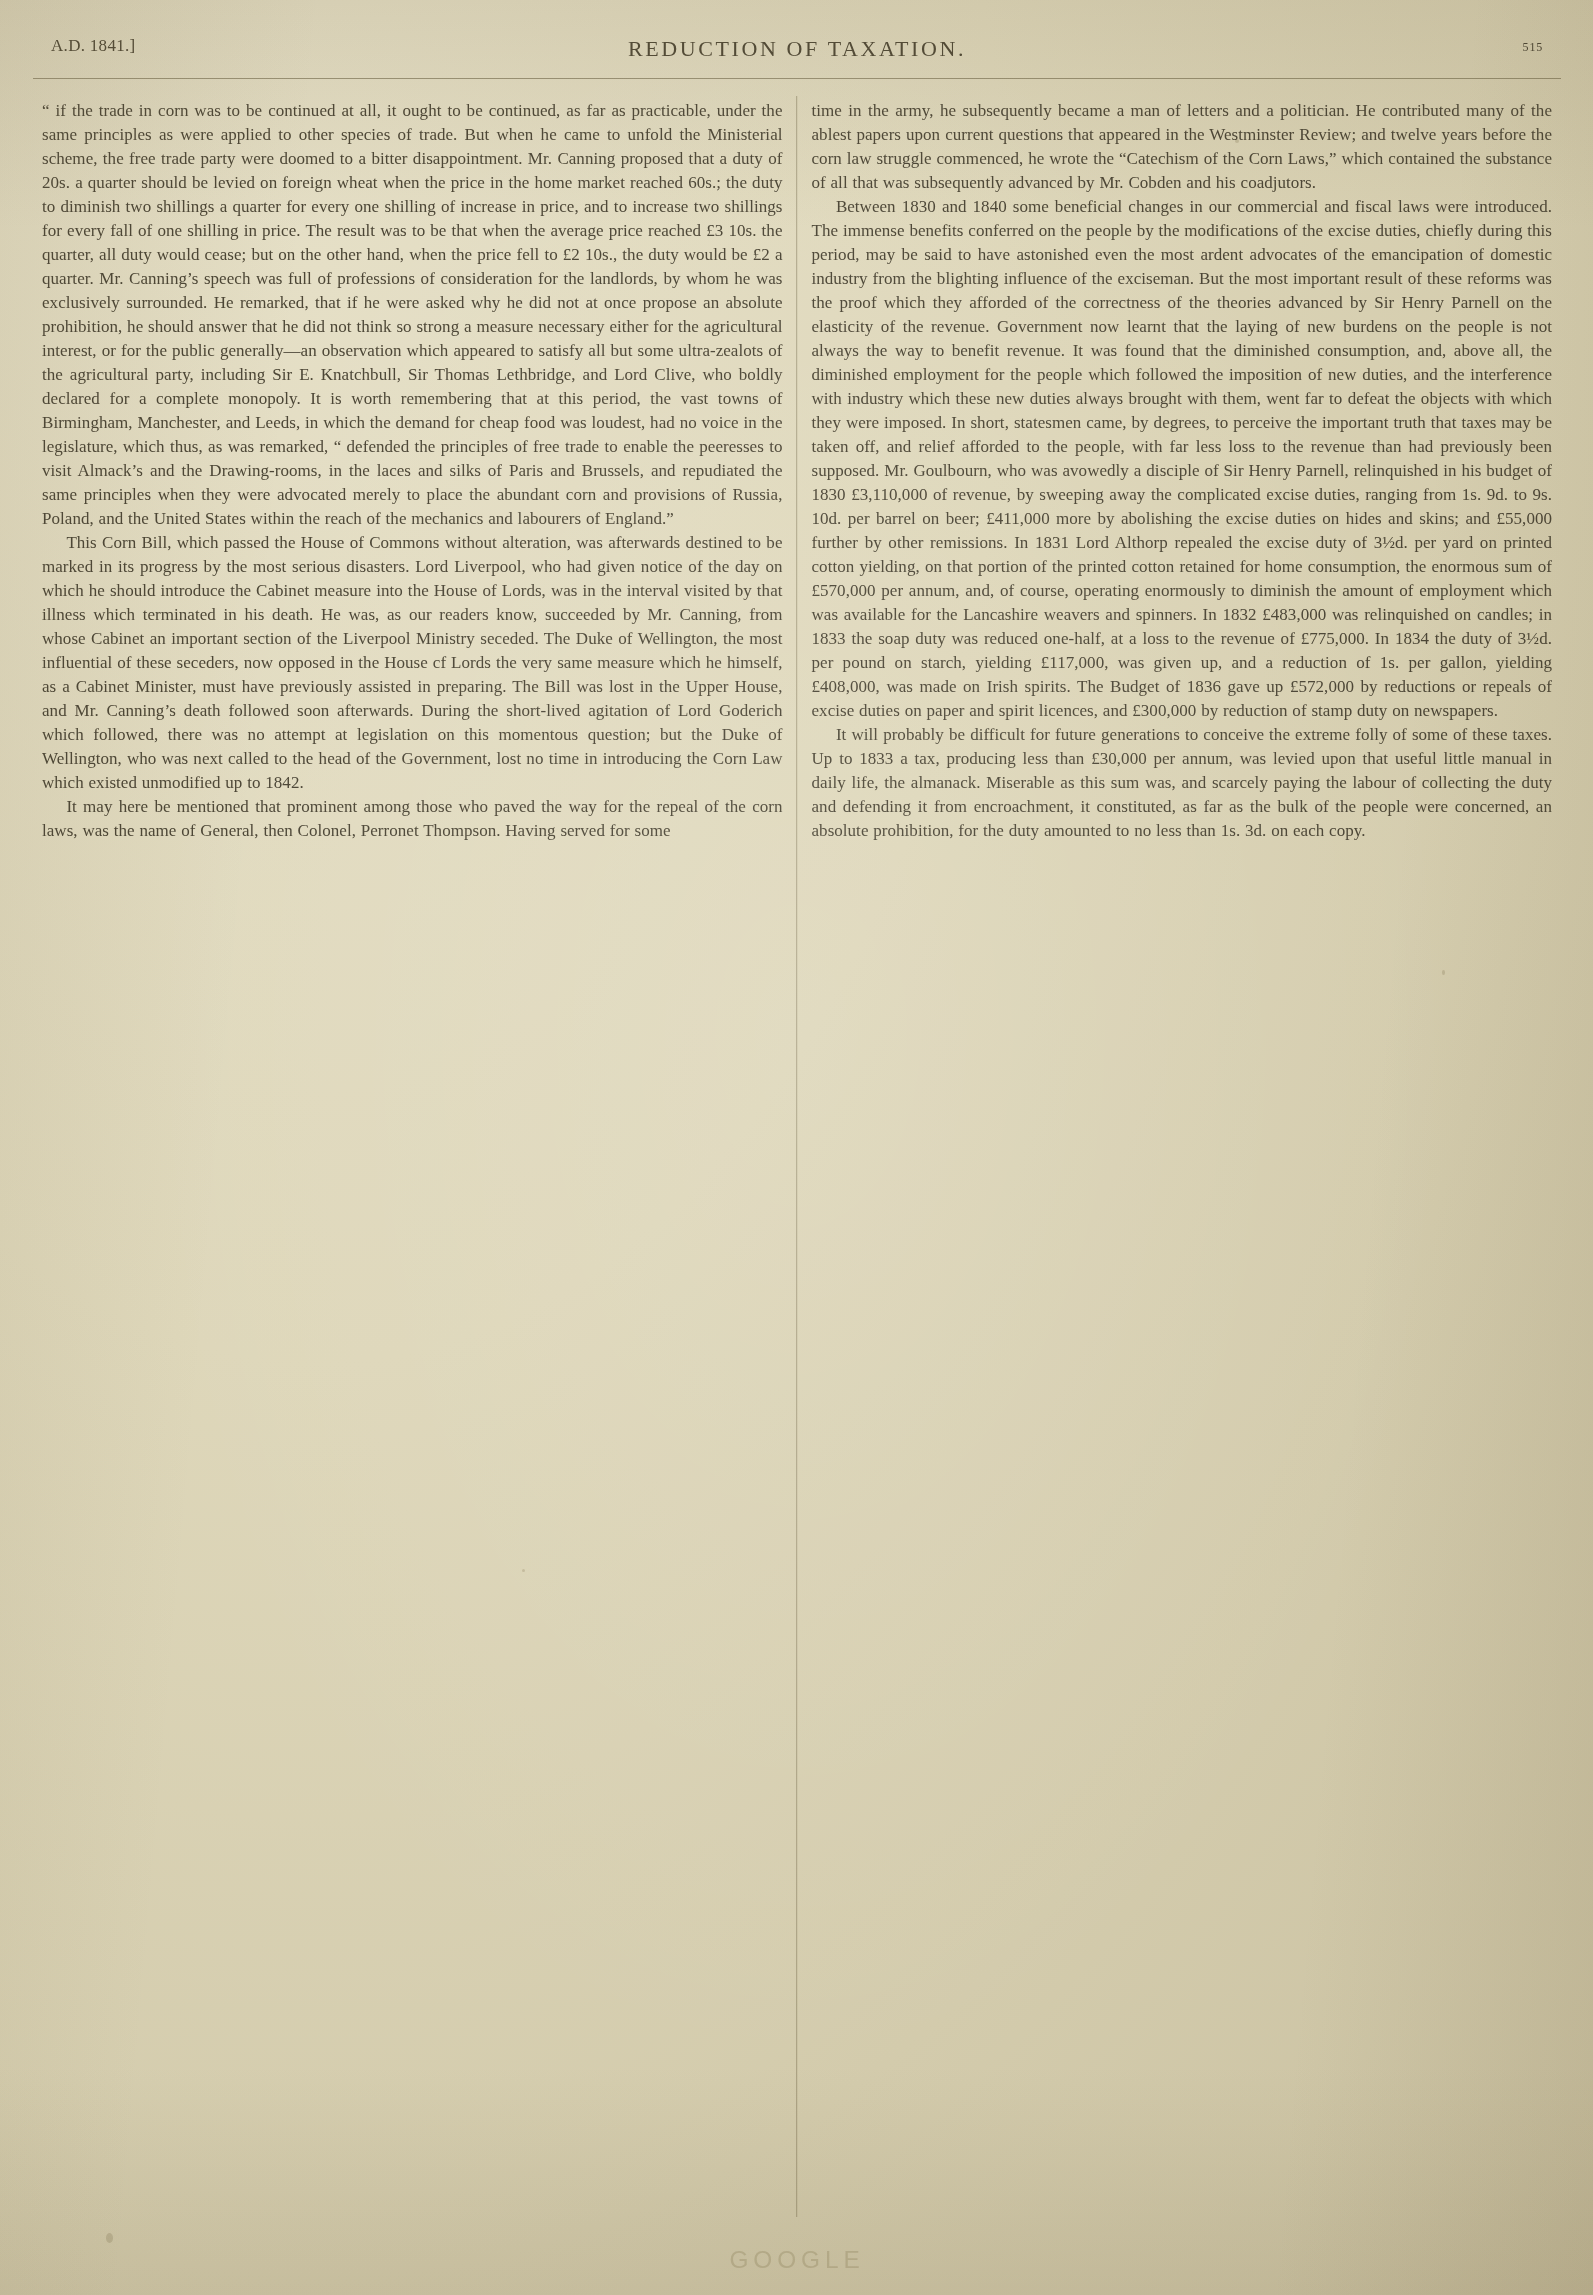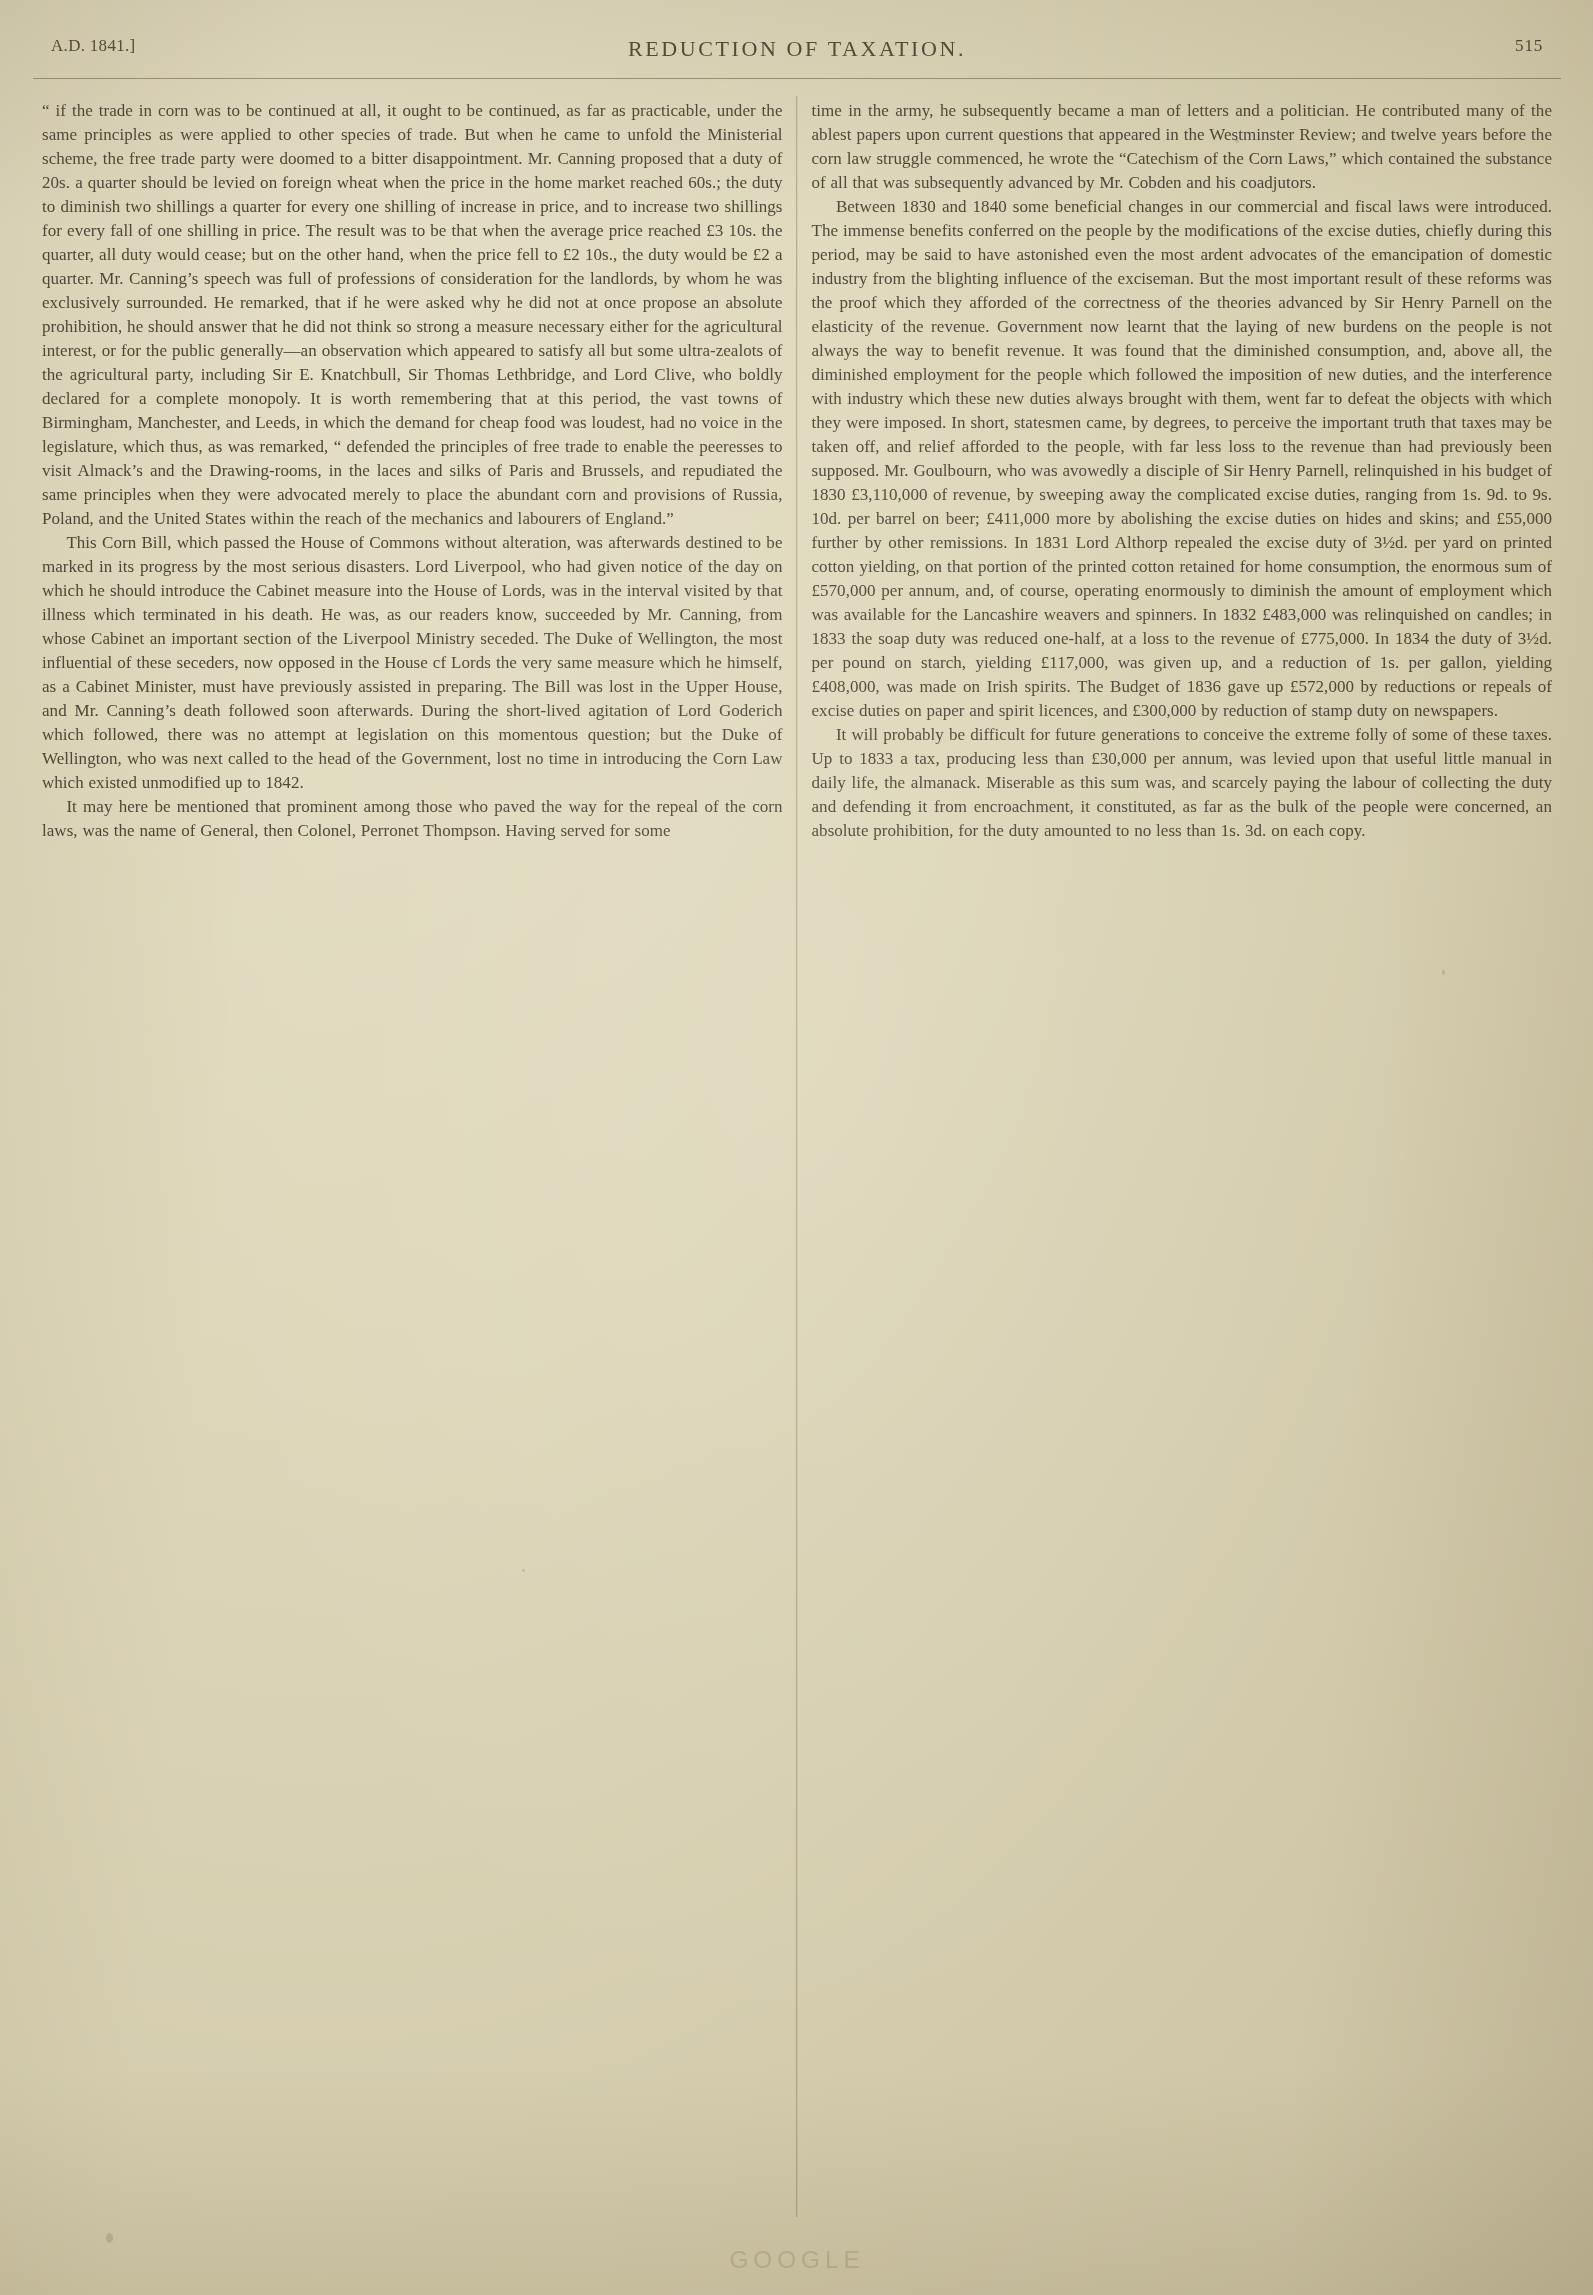--- a/index.html
+++ b/index.html
@@ -57,21 +57,21 @@
   }
   .header-title {
     position: absolute;
     left: 0; right: 0;
     text-align: center;
     font-size: 22px;
     letter-spacing: 2.6px;
     white-space: nowrap;
   }
   .header-right {
-    font-size: 17px;
+    font-size: 12px;
     letter-spacing: 0.8px;
     white-space: nowrap;
     margin-left: auto;
     position: relative;
     z-index: 2;
   }
   .rule {
     position: absolute;
     left: 33px;
     right: 33px;

